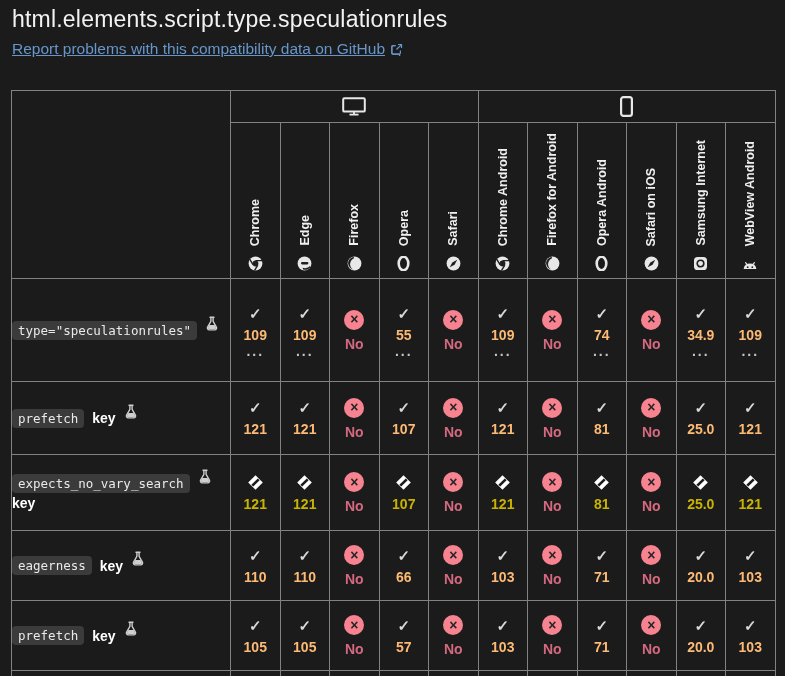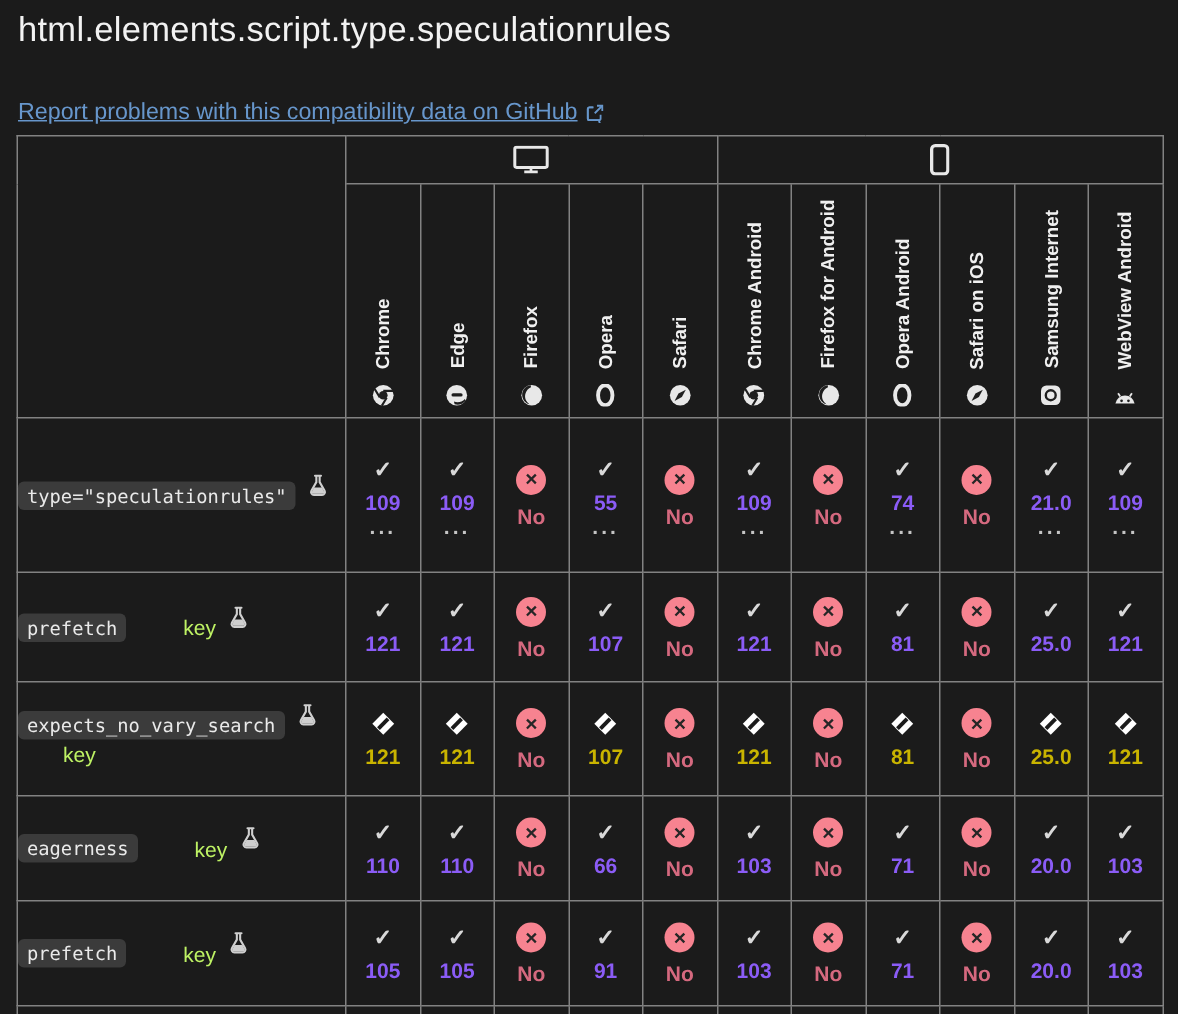--- a/index.html
+++ b/index.html
@@ -6,21 +6,21 @@
   html,body { background:#1b1b1b; }
   body { font-family:"Liberation Sans", sans-serif; }
   #stage { position:relative; width:785px; height:676px; background:#1b1b1b; overflow:hidden; }
 
   
   .page-title {
     position:absolute; left:12px; top:6px;
     font-size:23px; font-weight:400; color:#f2f2f2; letter-spacing:.2px;
   }
   .report-link {
-    position:absolute; left:12px; top:66px;
+    position:absolute; left:12px; top:40px;
     font-size:15.5px; color:#6796cb; text-decoration:underline;
     display:flex; align-items:center; gap:5px; cursor:pointer;
   }
   .report-link svg { flex:0 0 auto; }
 
   
   .table-wrap { position:absolute; left:11px; top:90px; }
   table.bcd { border-collapse:collapse; table-layout:fixed; width:764px; background:#1b1b1b; }
   table.bcd th, table.bcd td { border:1px solid #828282; padding:0; }
 
@@ -43,34 +43,34 @@
   th.feature-cell {
     font-weight:normal; text-align:left; vertical-align:middle; padding:8px 8px;
     color:#eaeaea;
   }
   .feature-line { display:flex; align-items:center; gap:8px; margin:2px 0; }
   .feature-line code {
     font-family:"DejaVu Sans Mono","Liberation Mono",monospace;
     font-size:12.5px; color:#eaeaea; background:#3b3b3b;
     padding:2px 6px; border-radius:4px; white-space:nowrap;
   }
-  .feature-text { font-size:14px; font-weight:400; color:#bef264;margin-left:30px; }
+  .feature-text { font-size:14px; font-weight:700; color:#ffffff; }
   .flask { align-self:flex-start; margin-top:-5px; display:inline-flex; }
   .feature-line .flask-inline { margin-left:0px; }
 
   td.support-cell { vertical-align:middle; cursor:pointer; }
   .cell-inner { display:flex; flex-direction:column; align-items:center; justify-content:center; gap:7px; }
   .check { color:#d9d9d9; font-size:15px; font-weight:bold; line-height:1; }
   .no-badge {
     width:20px; height:20px; border-radius:50%; background:#f78390;
     display:flex; align-items:center; justify-content:center;
   }
   .no-badge span { color:#262626; font-size:14px; font-weight:bold; line-height:1; margin-top:-1px; }
   .version { font-size:14px; font-weight:600; line-height:1; }
-  .v-yes { color:#8b5cf6; }
+  .v-yes { color:#fdba74; }
   .v-partial { color:#c9b400; }
   .v-no { color:#d5697f; }
   .dots { color:#c5c5c5; font-size:14px; font-weight:bold; letter-spacing:2px; line-height:.4; }
 </style>
 </head>
 <body>
 
 <div id="stage">
   <h1 class="page-title">html.elements.script.type.speculationrules</h1>
 
@@ -324,21 +324,21 @@
               <div class="cell-inner">
                 <span class="no-badge">
                   <span>×</span>
                 </span>
                 <span class="version v-no">No</span>
               </div>
             </td>
             <td class="support-cell">
               <div class="cell-inner">
                 <span class="check">✓</span>
-                <span class="version v-yes">21.0</span>
+                <span class="version v-yes">34.9</span>
                 <span class="dots">...</span>
               </div>
             </td>
             <td class="support-cell">
               <div class="cell-inner">
                 <span class="check">✓</span>
                 <span class="version v-yes">109</span>
                 <span class="dots">...</span>
               </div>
             </td>
@@ -673,21 +673,21 @@
               <div class="cell-inner">
                 <span class="no-badge">
                   <span>×</span>
                 </span>
                 <span class="version v-no">No</span>
               </div>
             </td>
             <td class="support-cell">
               <div class="cell-inner">
                 <span class="check">✓</span>
-                <span class="version v-yes">91</span>
+                <span class="version v-yes">57</span>
               </div>
             </td>
             <td class="support-cell">
               <div class="cell-inner">
                 <span class="no-badge">
                   <span>×</span>
                 </span>
                 <span class="version v-no">No</span>
               </div>
             </td>

